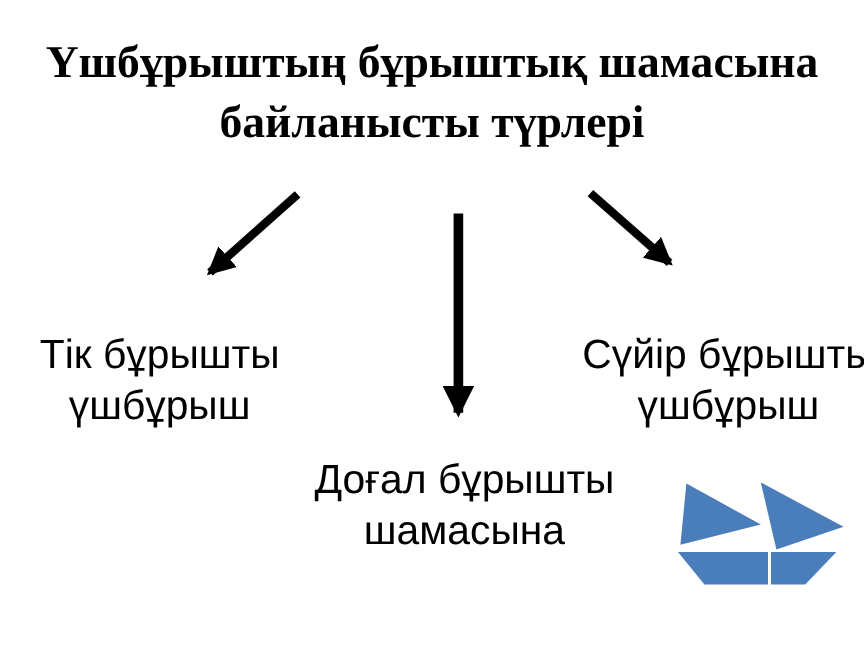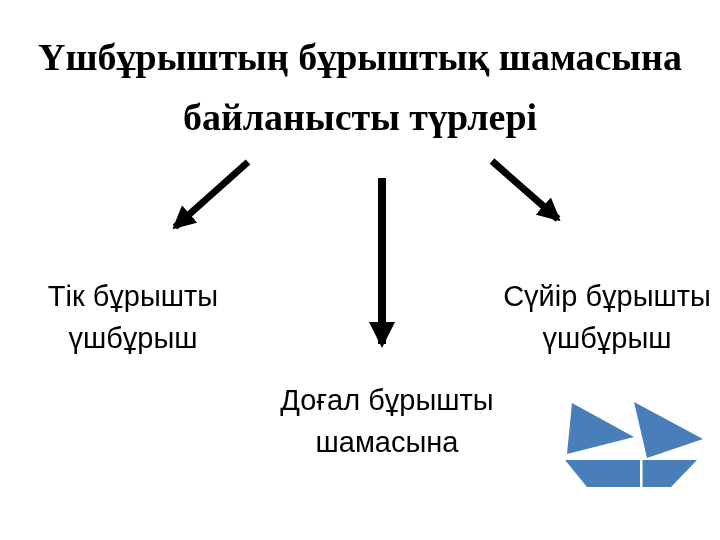--- a/index.html
+++ b/index.html
@@ -19,28 +19,28 @@
   .slide-title {
     position: absolute;
     left: 0;
     right: 0;
     top: 27px;
     margin: 0;
     text-align: center;
     font-family: "Liberation Serif", serif;
     font-weight: bold;
     font-size: 38px;
-    line-height: 60px;
+    line-height: 50px;
     white-space: pre-line;
     color: #000000;
   }
   .branch-label {
     position: absolute;
     text-align: center;
-    font-size: 29px;
+    font-size: 34px;
     line-height: 42px;
     white-space: pre-line;
     color: #000000;
   }
   .branch-label.left   { left: 5px;   width: 256px; top: 275px; }
   .branch-label.right  { left: 479px; width: 256px; top: 275px; }
   .branch-label.middle { left: 247px; width: 280px; top: 379px; }
   .arrows-layer {
     position: absolute;
     left: 0;

